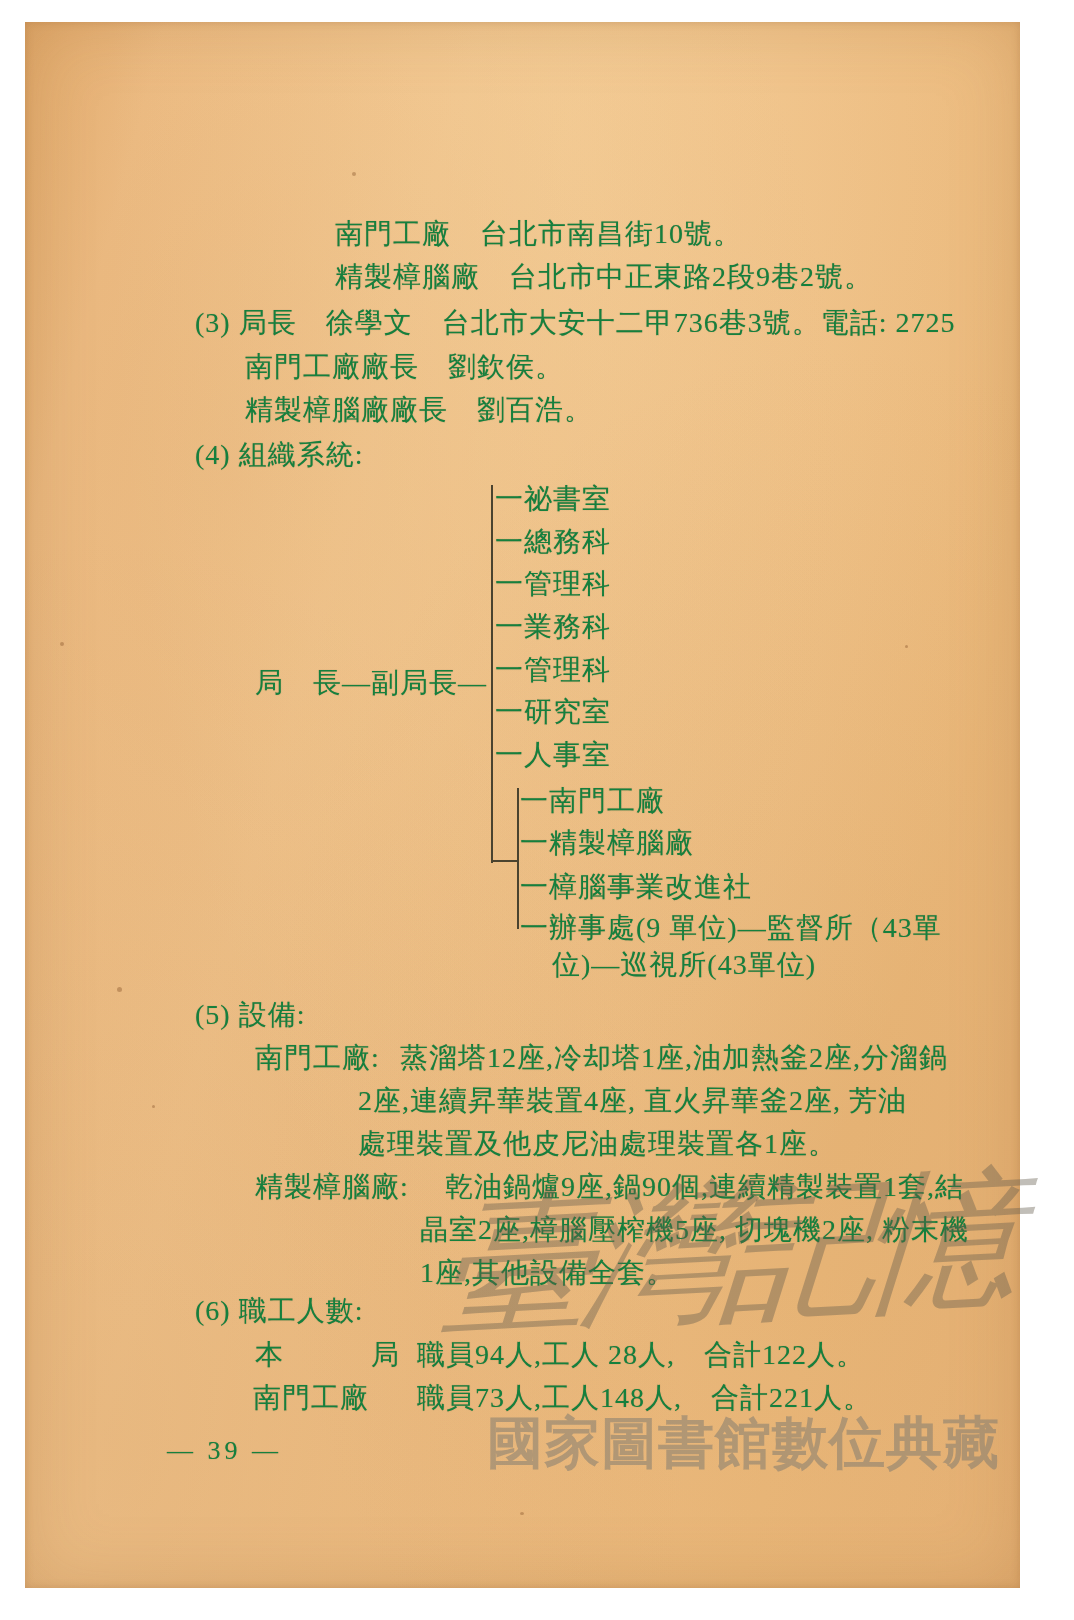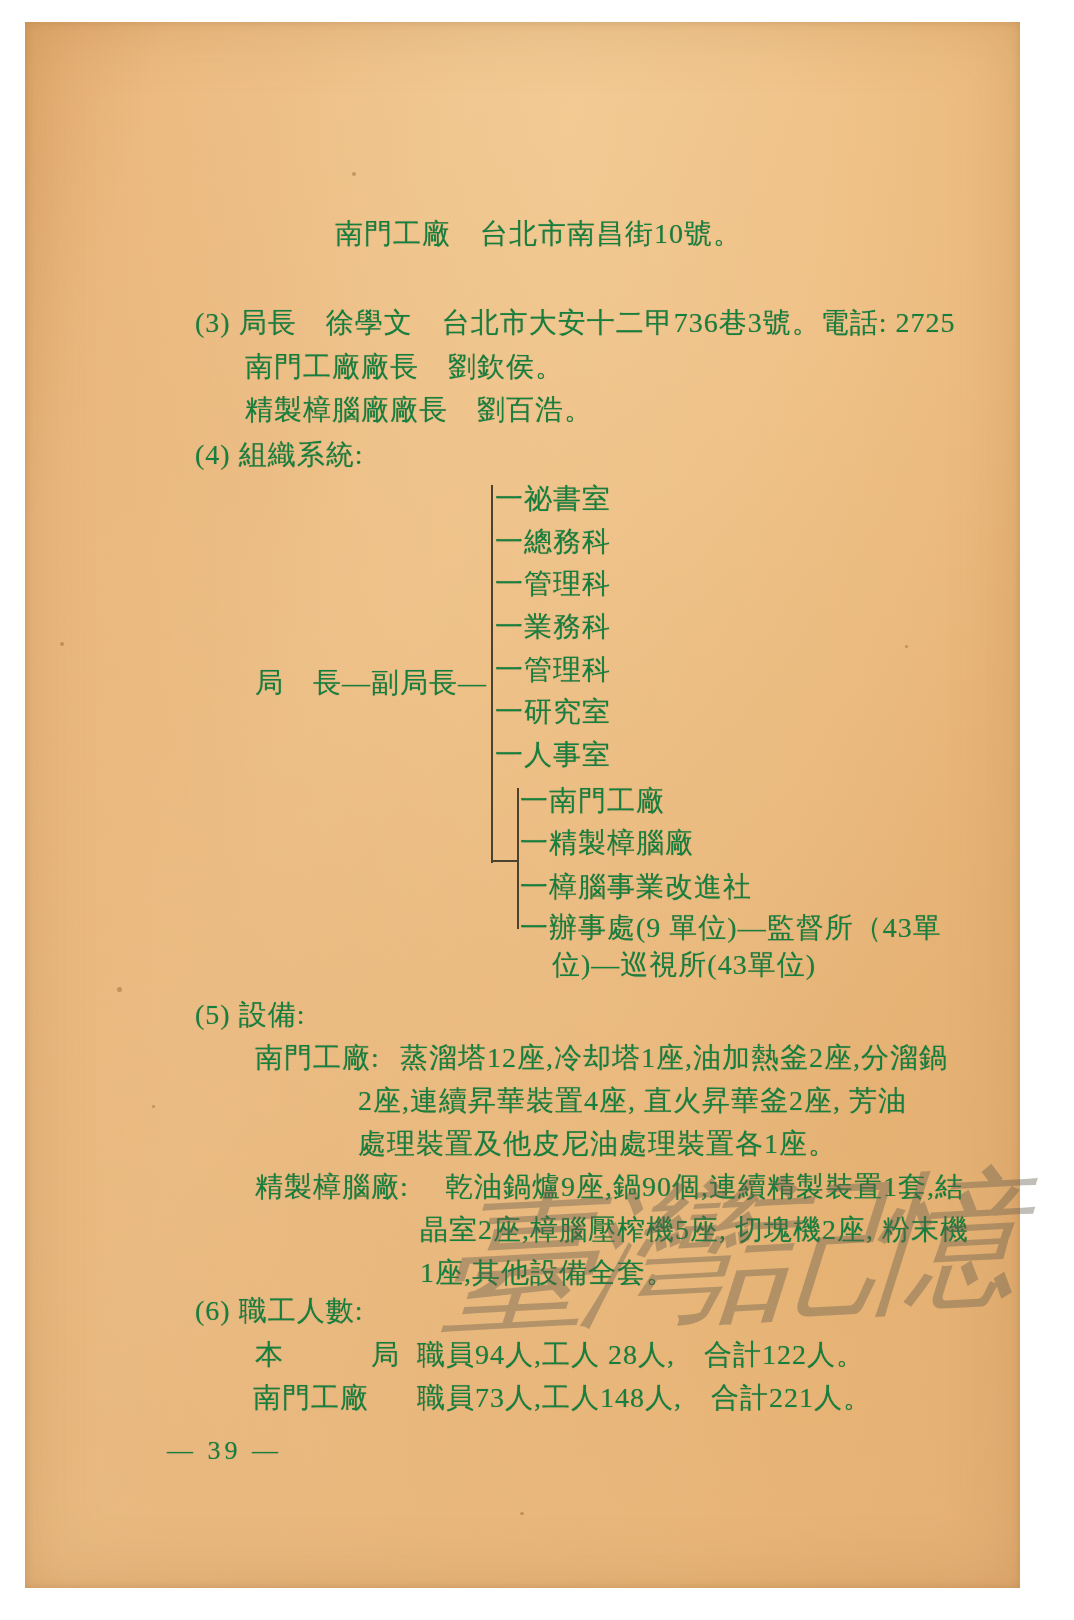--- a/index.html
+++ b/index.html
@@ -52,20 +52,21 @@
   <div class="paper"></div>
 
   <div class="speck" style="left:352px;top:172px;width:4px;height:4px"></div>
   <div class="speck" style="left:60px;top:642px;width:4px;height:4px"></div>
   <div class="speck" style="left:117px;top:987px;width:5px;height:5px"></div>
   <div class="speck" style="left:905px;top:645px;width:3px;height:3px"></div>
   <div class="speck" style="left:520px;top:1512px;width:4px;height:3px"></div>
   <div class="speck" style="left:152px;top:1105px;width:3px;height:3px"></div>
 
   <div class="tl" style="left:335px;top:219px">南門工廠　台北市南昌街10號。</div>
+  <div class="tl" style="left:335px;top:262px">精製樟腦廠　台北市中正東路2段9巷2號。</div>
 
   <div class="tl" style="left:195px;top:308px">(3) 局長　徐學文　台北市大安十二甲736巷3號。電話: 2725</div>
   <div class="tl" style="left:245px;top:352px">南門工廠廠長　劉欽侯。</div>
   <div class="tl" style="left:245px;top:395px">精製樟腦廠廠長　劉百浩。</div>
 
   <div class="tl" style="left:195px;top:440px">(4) 組織系統:</div>
 
   <div>
     <div class="tl" style="left:255px;top:668px">局　長—副局長—</div>
     <div class="vline" style="left:491px;top:485px;height:378px"></div>
@@ -99,13 +100,14 @@
 
   <div class="tl" style="left:195px;top:1296px">(6) 職工人數:</div>
   <div class="tl" style="left:255px;top:1340px">本　　　局</div>
   <div class="tl" style="left:417px;top:1340px">職員94人,工人 28人,　合計122人。</div>
   <div class="tl" style="left:253px;top:1383px">南門工廠</div>
   <div class="tl" style="left:417px;top:1383px">職員73人,工人148人,　合計221人。</div>
 
   <div class="tl pagenum" style="left:167px;top:1436px">— 39 —</div>
 
   <div class="wm wm-cal">臺灣記憶</div>
+  <div class="wm wm-cap">國家圖書館數位典藏</div>
 </div>
 
 </body></html>

